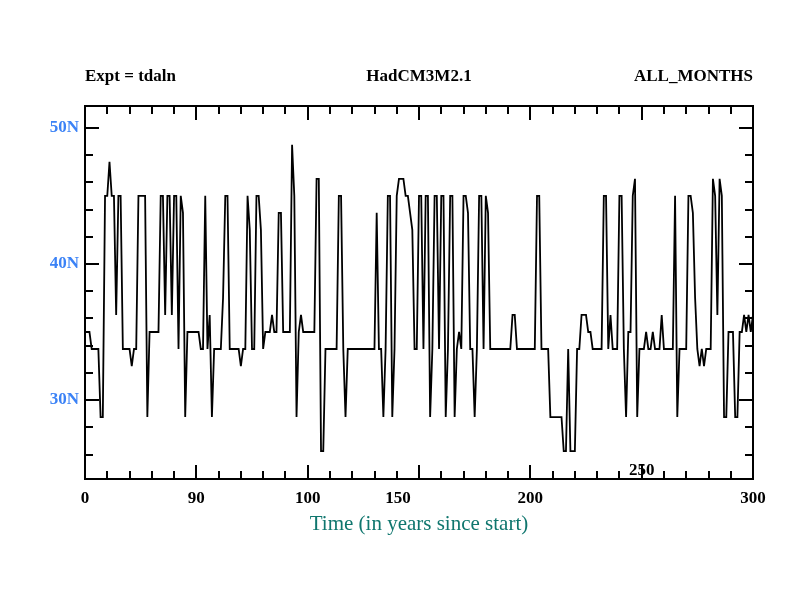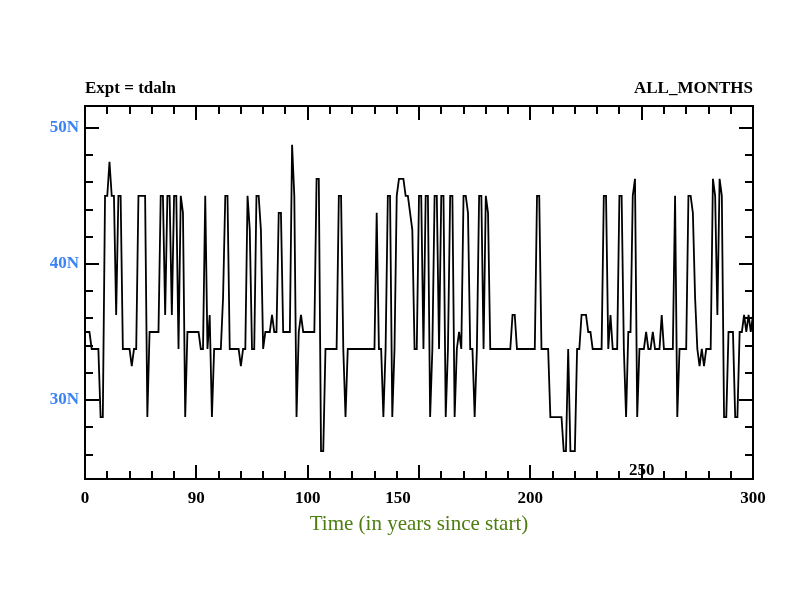--- a/index.html
+++ b/index.html
@@ -1,37 +1,38 @@
 <!DOCTYPE html>
 <html><head>
 <meta charset="utf-8">
 <style>
   html,body{margin:0;padding:0;}
   body{width:800px;height:600px;background:#ffffff;overflow:hidden;
        font-family:"Liberation Serif","DejaVu Serif",serif;}
   .page{position:relative;width:800px;height:600px;background:#ffffff;color:#000000;}
   .chart-title{position:absolute;left:60px;width:700px;top:41px;text-align:center;
        font-size:30px;font-weight:normal;white-space:nowrap;color:#000;}
-  .sub{position:absolute;top:78px;font-size:17px;font-weight:bold;white-space:nowrap;color:#000;}
+  .sub{position:absolute;top:66px;font-size:17px;font-weight:bold;white-space:nowrap;color:#000;}
   .sub-left{left:85px;}
   .sub-center{left:85px;width:668px;text-align:center;}
   .sub-right{right:47px;text-align:center;}
   .xaxis-label{position:absolute;left:85px;width:668px;top:511px;text-align:center;
-       font-size:21px;color:#4d7c0f;}
+       font-size:21px;color:#0f766e;}
   .ytick{position:absolute;left:20px;width:59px;text-align:right;
        font-size:17px;font-weight:bold;color:#3b82f6;}
   .xtick{position:absolute;width:56px;text-align:center;
        font-size:17px;font-weight:bold;color:#000;}
   svg{position:absolute;left:0;top:0;}
 </style>
 </head>
 <body>
 
 <div class="page">
   <div class="sub sub-left">Expt = tdaln</div>
+  <div class="sub sub-center">HadCM3M2.1</div>
   <div class="sub sub-right">ALL_MONTHS</div>
 
   <svg id="chart-svg" width="800" height="600" viewBox="0 0 800 600">
       <rect x="85" y="106" width="668" height="373" fill="none" stroke="#000000" stroke-width="2" shape-rendering="crispEdges"></rect>
       <path d="M85.0 479V465M85.0 106V120M107.3 479V471M107.3 106V114M129.5 479V471M129.5 106V114M151.8 479V471M151.8 106V114M174.1 479V471M174.1 106V114M196.3 479V465M196.3 106V120M218.6 479V471M218.6 106V114M240.9 479V471M240.9 106V114M263.1 479V471M263.1 106V114M285.4 479V471M285.4 106V114M307.7 479V465M307.7 106V120M329.9 479V471M329.9 106V114M352.2 479V471M352.2 106V114M374.5 479V471M374.5 106V114M396.7 479V471M396.7 106V114M419.0 479V465M419.0 106V120M441.3 479V471M441.3 106V114M463.5 479V471M463.5 106V114M485.8 479V471M485.8 106V114M508.1 479V471M508.1 106V114M530.3 479V465M530.3 106V120M552.6 479V471M552.6 106V114M574.9 479V471M574.9 106V114M597.1 479V471M597.1 106V114M619.4 479V471M619.4 106V114M641.7 479V465M641.7 106V120M663.9 479V471M663.9 106V114M686.2 479V471M686.2 106V114M708.5 479V471M708.5 106V114M730.7 479V471M730.7 106V114M753.0 479V465M753.0 106V120M85 454.5H93M753 454.5H745M85 427.3H93M753 427.3H745M85 400.0H99M753 400.0H739M85 372.8H93M753 372.8H745M85 345.6H93M753 345.6H745M85 318.4H93M753 318.4H745M85 291.1H93M753 291.1H745M85 263.9H99M753 263.9H739M85 236.7H93M753 236.7H745M85 209.5H93M753 209.5H745M85 182.2H93M753 182.2H745M85 155.0H93M753 155.0H745M85 127.8H99M753 127.8H739" stroke="#000000" stroke-width="2" fill="none" shape-rendering="crispEdges"></path>
       <polyline points="85.00,331.98 87.23,331.98 89.45,331.98 91.68,348.99 93.91,348.99 96.13,348.99 98.36,348.99 100.59,417.06 102.81,417.06 105.04,195.85 107.27,195.85 109.49,161.81 111.72,195.85 113.95,195.85 116.17,314.96 118.40,195.85 120.63,195.85 122.85,348.99 125.08,348.99 127.31,348.99 129.53,348.99 131.76,366.01 133.99,348.99 136.21,348.99 138.44,195.85 140.67,195.85 142.89,195.85 145.12,195.85 147.35,417.06 149.57,331.98 151.80,331.98 154.03,331.98 156.25,331.98 158.48,331.98 160.71,195.85 162.93,195.85 165.16,314.96 167.39,195.85 169.61,195.85 171.84,314.96 174.07,195.85 176.29,195.85 178.52,348.99 180.75,195.85 182.97,212.86 185.20,417.06 187.43,331.98 189.65,331.98 191.88,331.98 194.11,331.98 196.33,331.98 198.56,331.98 200.79,348.99 203.01,348.99 205.24,195.85 207.47,348.99 209.69,314.96 211.92,417.06 214.15,348.99 216.37,348.99 218.60,348.99 220.83,348.99 223.05,297.95 225.28,195.85 227.51,195.85 229.73,348.99 231.96,348.99 234.19,348.99 236.41,348.99 238.64,348.99 240.87,366.01 243.09,348.99 245.32,348.99 247.55,195.85 249.77,229.88 252.00,348.99 254.23,348.99 256.45,195.85 258.68,195.85 260.91,229.88 263.13,348.99 265.36,331.98 267.59,331.98 269.81,331.98 272.04,314.96 274.27,331.98 276.49,331.98 278.72,212.86 280.95,212.86 283.17,331.98 285.40,331.98 287.63,331.98 289.85,331.98 292.08,144.80 294.31,195.85 296.53,417.06 298.76,331.98 300.99,314.96 303.21,331.98 305.44,331.98 307.67,331.98 309.89,331.98 312.12,331.98 314.35,331.98 316.57,178.83 318.80,178.83 321.03,451.09 323.25,451.09 325.48,348.99 327.71,348.99 329.93,348.99 332.16,348.99 334.39,348.99 336.61,348.99 338.84,195.85 341.07,195.85 343.29,348.99 345.52,417.06 347.75,348.99 349.97,348.99 352.20,348.99 354.43,348.99 356.65,348.99 358.88,348.99 361.11,348.99 363.33,348.99 365.56,348.99 367.79,348.99 370.01,348.99 372.24,348.99 374.47,348.99 376.69,212.86 378.92,348.99 381.15,348.99 383.37,417.06 385.60,348.99 387.83,195.85 390.05,195.85 392.28,417.06 394.51,348.99 396.73,195.85 398.96,178.83 401.19,178.83 403.41,178.83 405.64,195.85 407.87,195.85 410.09,212.86 412.32,229.88 414.55,348.99 416.77,348.99 419.00,195.85 421.23,195.85 423.45,348.99 425.68,195.85 427.91,195.85 430.13,417.06 432.36,348.99 434.59,195.85 436.81,195.85 439.04,348.99 441.27,195.85 443.49,195.85 445.72,417.06 447.95,348.99 450.17,195.85 452.40,195.85 454.63,417.06 456.85,348.99 459.08,331.98 461.31,348.99 463.53,195.85 465.76,195.85 467.99,212.86 470.21,348.99 472.44,348.99 474.67,417.06 476.89,348.99 479.12,195.85 481.35,195.85 483.57,348.99 485.80,195.85 488.03,212.86 490.25,348.99 492.48,348.99 494.71,348.99 496.93,348.99 499.16,348.99 501.39,348.99 503.61,348.99 505.84,348.99 508.07,348.99 510.29,348.99 512.52,314.96 514.75,314.96 516.97,348.99 519.20,348.99 521.43,348.99 523.65,348.99 525.88,348.99 528.11,348.99 530.33,348.99 532.56,348.99 534.79,348.99 537.01,195.85 539.24,195.85 541.47,348.99 543.69,348.99 545.92,348.99 548.15,348.99 550.37,417.06 552.60,417.06 554.83,417.06 557.05,417.06 559.28,417.06 561.51,417.06 563.73,451.09 565.96,451.09 568.19,348.99 570.41,451.09 572.64,451.09 574.87,451.09 577.09,348.99 579.32,348.99 581.55,314.96 583.77,314.96 586.00,314.96 588.23,331.98 590.45,331.98 592.68,348.99 594.91,348.99 597.13,348.99 599.36,348.99 601.59,348.99 603.81,195.85 606.04,195.85 608.27,348.99 610.49,314.96 612.72,348.99 614.95,348.99 617.17,348.99 619.40,195.85 621.63,195.85 623.85,348.99 626.08,417.06 628.31,331.98 630.53,331.98 632.76,195.85 634.99,178.83 637.21,417.06 639.44,348.99 641.67,348.99 643.89,348.99 646.12,331.98 648.35,348.99 650.57,348.99 652.80,331.98 655.03,348.99 657.25,348.99 659.48,348.99 661.71,314.96 663.93,348.99 666.16,348.99 668.39,348.99 670.61,348.99 672.84,348.99 675.07,195.85 677.29,417.06 679.52,348.99 681.75,348.99 683.97,348.99 686.20,348.99 688.43,195.85 690.65,195.85 692.88,212.86 695.11,297.95 697.33,348.99 699.56,366.01 701.79,348.99 704.01,366.01 706.24,348.99 708.47,348.99 710.69,348.99 712.92,178.83 715.15,195.85 717.37,314.96 719.60,178.83 721.83,195.85 724.05,417.06 726.28,417.06 728.51,331.98 730.73,331.98 732.96,331.98 735.19,417.06 737.41,417.06 739.64,331.98 741.87,331.98 744.09,314.96 746.32,331.98 748.55,314.96 750.77,331.98 753.00,314.96" fill="none" stroke="#000000" stroke-width="1.8" stroke-linejoin="miter"></polyline>
     </svg>
 
   <div id="tick-labels">
       <div class="ytick" style="top: 389.044px;">30N</div>

